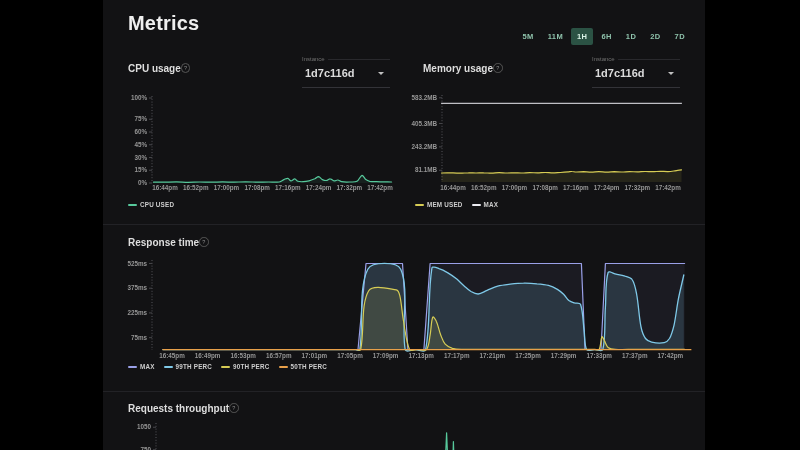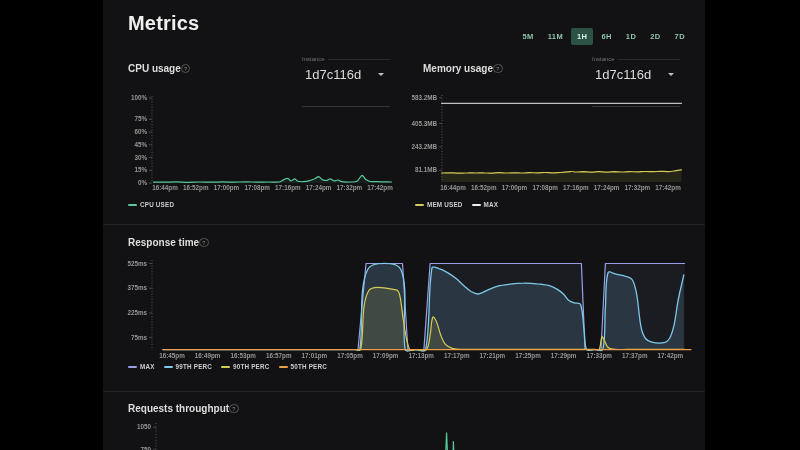--- a/index.html
+++ b/index.html
@@ -3,26 +3,26 @@
 <meta charset="utf-8">
 <style>
 html,body{margin:0;padding:0;background:#000;width:800px;height:450px;overflow:hidden;font-family:"Liberation Sans",sans-serif}
 .stage{position:relative;width:800px;height:450px;background:#000}
 .panel{position:absolute;left:103px;top:0;width:602px;height:450px;background:#121214}
 .h-title{position:absolute;left:25px;top:12px;font-size:20px;font-weight:bold;color:#efefef;letter-spacing:.2px}
 .h-sub{position:absolute;left:25px;top:31px;font-size:9px;color:#8d8d8d}
 .timerange{position:absolute;top:28px;right:14px;display:flex;gap:2px}
 .tr-btn{font-size:7.5px;font-weight:bold;color:#8fc3ac;background:transparent;border:none;padding:4px 6px;border-radius:2px;letter-spacing:.4px;font-family:inherit;cursor:pointer}
 .tr-btn.sel{background:#2b5244;color:#d9f2e6}
-.sec-title{position:absolute;font-size:10px;font-weight:bold;color:#dedede;display:flex;align-items:center;}
+.sec-title{position:absolute;font-size:10px;font-weight:bold;color:#dedede;display:flex;}
 .help{display:inline-flex;width:7.5px;height:7.5px;border:1px solid #565656;border-radius:50%;color:#8d8d8d;font-size:5.5px;font-weight:normal;align-items:center;justify-content:center}
 .dd{position:absolute;width:88px}
 .dd-label{display:flex;align-items:center;gap:3px;font-size:6px;color:#717171}
 .dd-label::after{content:"";flex:1;height:1px;background:#29292d}
-.dd-value{display:flex;align-items:center;justify-content:space-between;font-size:13px;font-weight:normal;color:#dcdcdc;padding:5px 3px 24px 3px;border-bottom:1px solid #333338}
+.dd-value{display:flex;align-items:center;justify-content:space-between;font-size:11px;font-weight:bold;color:#dcdcdc;padding:5px 3px 8px 3px;border-bottom:1px solid #333338}
 .dd-arrow{width:0;height:0;border-left:3px solid transparent;border-right:3px solid transparent;border-top:3.5px solid #c0c0c0;margin-right:3px}
 .legend{position:absolute;display:flex;gap:9px;align-items:center}
 .lg-item{display:flex;align-items:center;gap:3px}
 .lg-dash{width:9px;height:2px;border-radius:1px}
 .lg-label{font-size:6.3px;font-weight:bold;color:#cdcdcd;letter-spacing:.2px}
 .divider{position:absolute;left:0;width:602px;height:1px;background:#222226}
 .chart-svg{position:absolute;overflow:hidden}
 .chart-svg text{font-family:"Liberation Sans",sans-serif}
 </style>
 </head>

